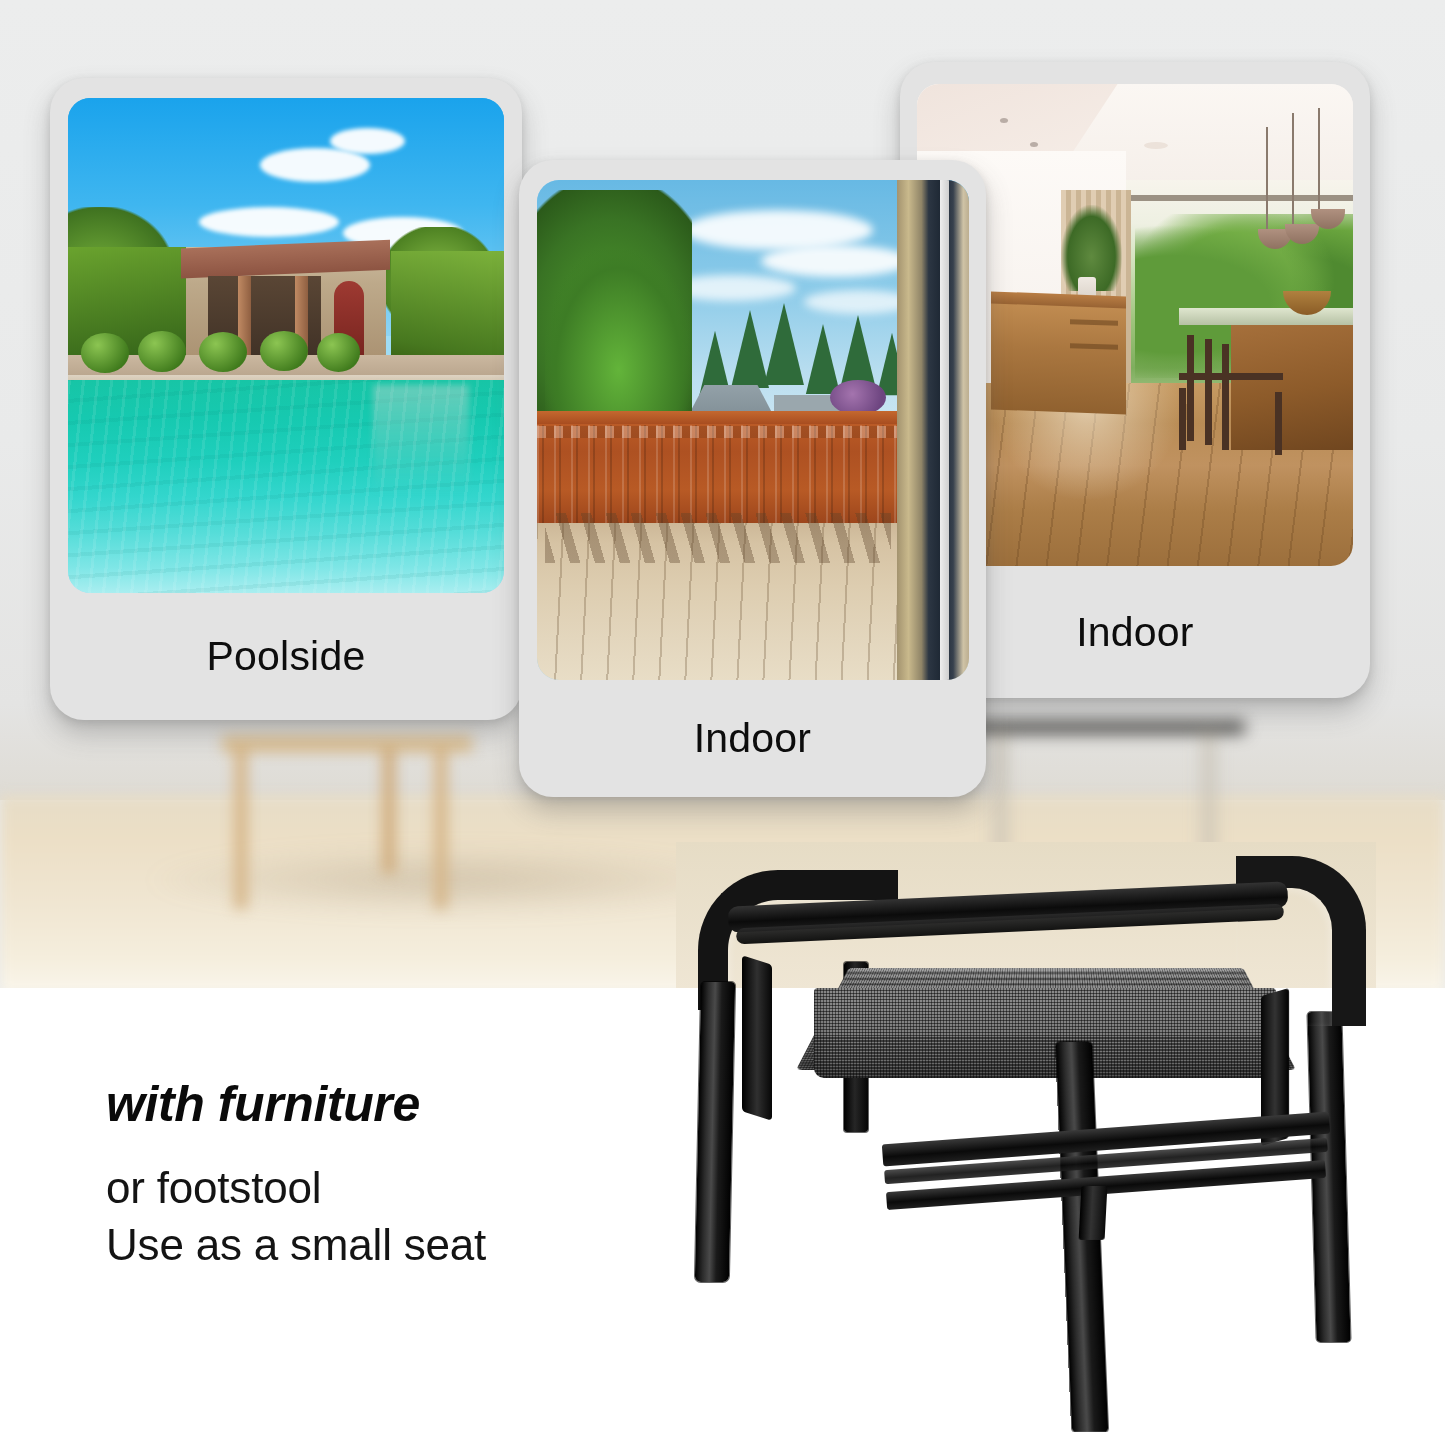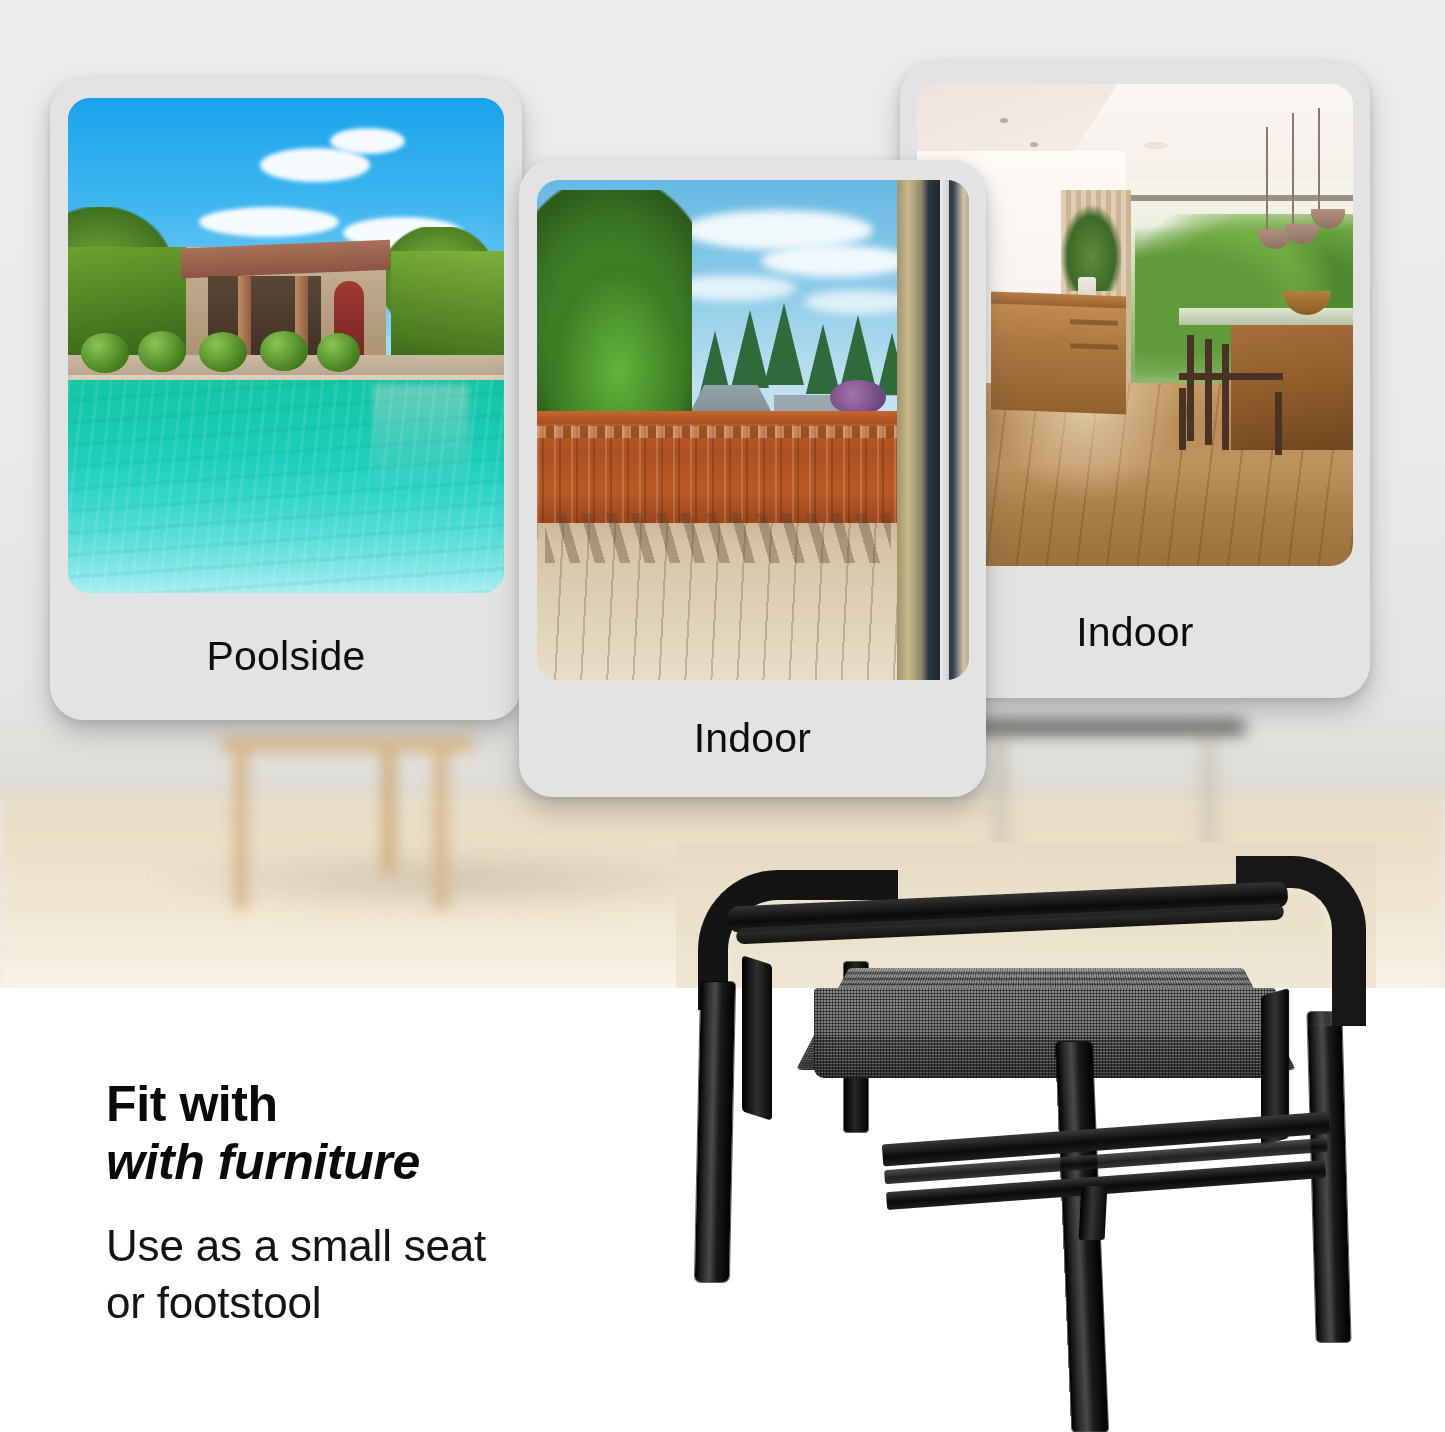--- a/index.html
+++ b/index.html
@@ -640,24 +640,23 @@
       <div class="rgaps"></div>
       <div class="railtop"></div>
       <div class="deckshadow"></div>
       <div class="wallright"></div>
       <div class="doorframe"></div>
     </div>
     <div class="caption">Indoor</div>
   </div>
 
   <div class="copy">
-    <div class="h1">Fit with</div>
     <div class="h1i">with furniture</div>
+    <div class="sub">or footstool</div>
     <div class="sub">Use as a small seat</div>
-    <div class="sub">or footstool</div>
   </div>
 
   <div class="product">
     <div class="prod-bg-beige"></div>
     <div class="prod-bg-white"></div>
 
     <div class="leg leg-bl"></div>
     <div class="leg leg-br"></div>
 
     <div class="backrail"></div>

